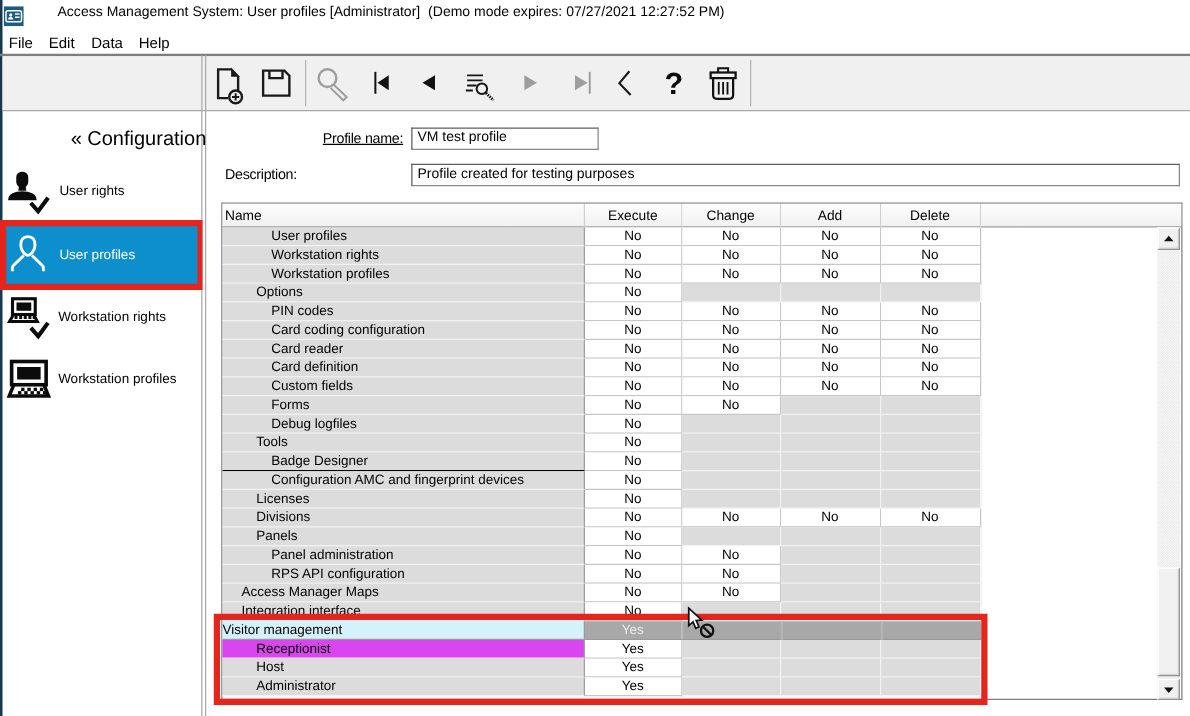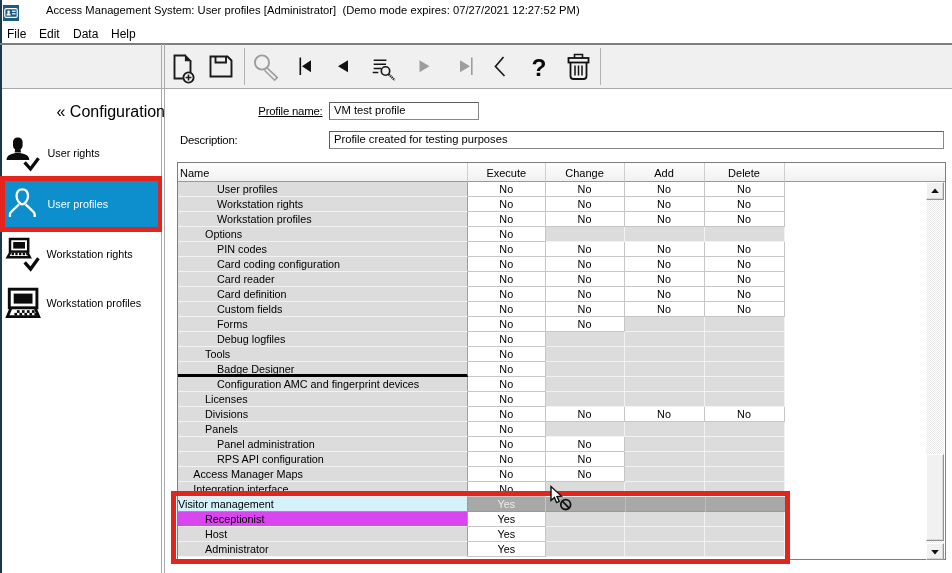--- a/index.html
+++ b/index.html
@@ -208,21 +208,21 @@
 <div class="abs" style="left:178px;top:331.5px;width:290px;height:15px;background:#dcdcdc;border-right:1px solid #9f9f9f;border-bottom:1px solid #f2f2f2;font-size:10.8px;line-height:15px;padding-left:39px;white-space:nowrap;">Debug logfiles</div>
 <div class="abs" style="left:468px;top:331.5px;width:77.5px;height:15px;background:#fff;border-right:1px solid #c6c6c6;border-bottom:1px solid #c6c6c6;font-size:10.8px;line-height:15px;text-align:center;">No</div>
 <div class="abs" style="left:545.5px;top:331.5px;width:79px;height:15px;background:#dcdcdc;border-right:1px solid #f2f2f2;border-bottom:1px solid #f2f2f2;"></div>
 <div class="abs" style="left:624.5px;top:331.5px;width:80px;height:15px;background:#dcdcdc;border-right:1px solid #f2f2f2;border-bottom:1px solid #f2f2f2;"></div>
 <div class="abs" style="left:704.5px;top:331.5px;width:80px;height:15px;background:#dcdcdc;border-right:1px solid #f2f2f2;border-bottom:1px solid #f2f2f2;"></div>
 <div class="abs" style="left:178px;top:346.5px;width:290px;height:15px;background:#dcdcdc;border-right:1px solid #9f9f9f;border-bottom:1px solid #f2f2f2;font-size:10.8px;line-height:15px;padding-left:27px;white-space:nowrap;">Tools</div>
 <div class="abs" style="left:468px;top:346.5px;width:77.5px;height:15px;background:#fff;border-right:1px solid #c6c6c6;border-bottom:1px solid #c6c6c6;font-size:10.8px;line-height:15px;text-align:center;">No</div>
 <div class="abs" style="left:545.5px;top:346.5px;width:79px;height:15px;background:#dcdcdc;border-right:1px solid #f2f2f2;border-bottom:1px solid #f2f2f2;"></div>
 <div class="abs" style="left:624.5px;top:346.5px;width:80px;height:15px;background:#dcdcdc;border-right:1px solid #f2f2f2;border-bottom:1px solid #f2f2f2;"></div>
 <div class="abs" style="left:704.5px;top:346.5px;width:80px;height:15px;background:#dcdcdc;border-right:1px solid #f2f2f2;border-bottom:1px solid #f2f2f2;"></div>
-<div class="abs" style="left:178px;top:361.5px;width:290px;height:15px;background:#dcdcdc;border-right:1px solid #9f9f9f;border-bottom:3px solid #000000;font-size:10.8px;line-height:15px;padding-left:39px;white-space:nowrap;">Badge Designer</div>
+<div class="abs" style="left:178px;top:361.5px;width:290px;height:15px;background:#dcdcdc;border-right:1px solid #9f9f9f;border-bottom:1px solid #000000;font-size:10.8px;line-height:15px;padding-left:39px;white-space:nowrap;">Badge Designer</div>
 <div class="abs" style="left:468px;top:361.5px;width:77.5px;height:15px;background:#fff;border-right:1px solid #c6c6c6;border-bottom:1px solid #c6c6c6;font-size:10.8px;line-height:15px;text-align:center;">No</div>
 <div class="abs" style="left:545.5px;top:361.5px;width:79px;height:15px;background:#dcdcdc;border-right:1px solid #f2f2f2;border-bottom:1px solid #f2f2f2;"></div>
 <div class="abs" style="left:624.5px;top:361.5px;width:80px;height:15px;background:#dcdcdc;border-right:1px solid #f2f2f2;border-bottom:1px solid #f2f2f2;"></div>
 <div class="abs" style="left:704.5px;top:361.5px;width:80px;height:15px;background:#dcdcdc;border-right:1px solid #f2f2f2;border-bottom:1px solid #f2f2f2;"></div>
 <div class="abs" style="left:178px;top:376.5px;width:290px;height:15px;background:#dcdcdc;border-right:1px solid #9f9f9f;border-bottom:1px solid #f2f2f2;font-size:10.8px;line-height:15px;padding-left:39px;white-space:nowrap;">Configuration AMC and fingerprint devices</div>
 <div class="abs" style="left:468px;top:376.5px;width:77.5px;height:15px;background:#fff;border-right:1px solid #c6c6c6;border-bottom:1px solid #c6c6c6;font-size:10.8px;line-height:15px;text-align:center;">No</div>
 <div class="abs" style="left:545.5px;top:376.5px;width:79px;height:15px;background:#dcdcdc;border-right:1px solid #f2f2f2;border-bottom:1px solid #f2f2f2;"></div>
 <div class="abs" style="left:624.5px;top:376.5px;width:80px;height:15px;background:#dcdcdc;border-right:1px solid #f2f2f2;border-bottom:1px solid #f2f2f2;"></div>
 <div class="abs" style="left:704.5px;top:376.5px;width:80px;height:15px;background:#dcdcdc;border-right:1px solid #f2f2f2;border-bottom:1px solid #f2f2f2;"></div>
 <div class="abs" style="left:178px;top:391.5px;width:290px;height:15px;background:#dcdcdc;border-right:1px solid #9f9f9f;border-bottom:1px solid #f2f2f2;font-size:10.8px;line-height:15px;padding-left:27px;white-space:nowrap;">Licenses</div>

